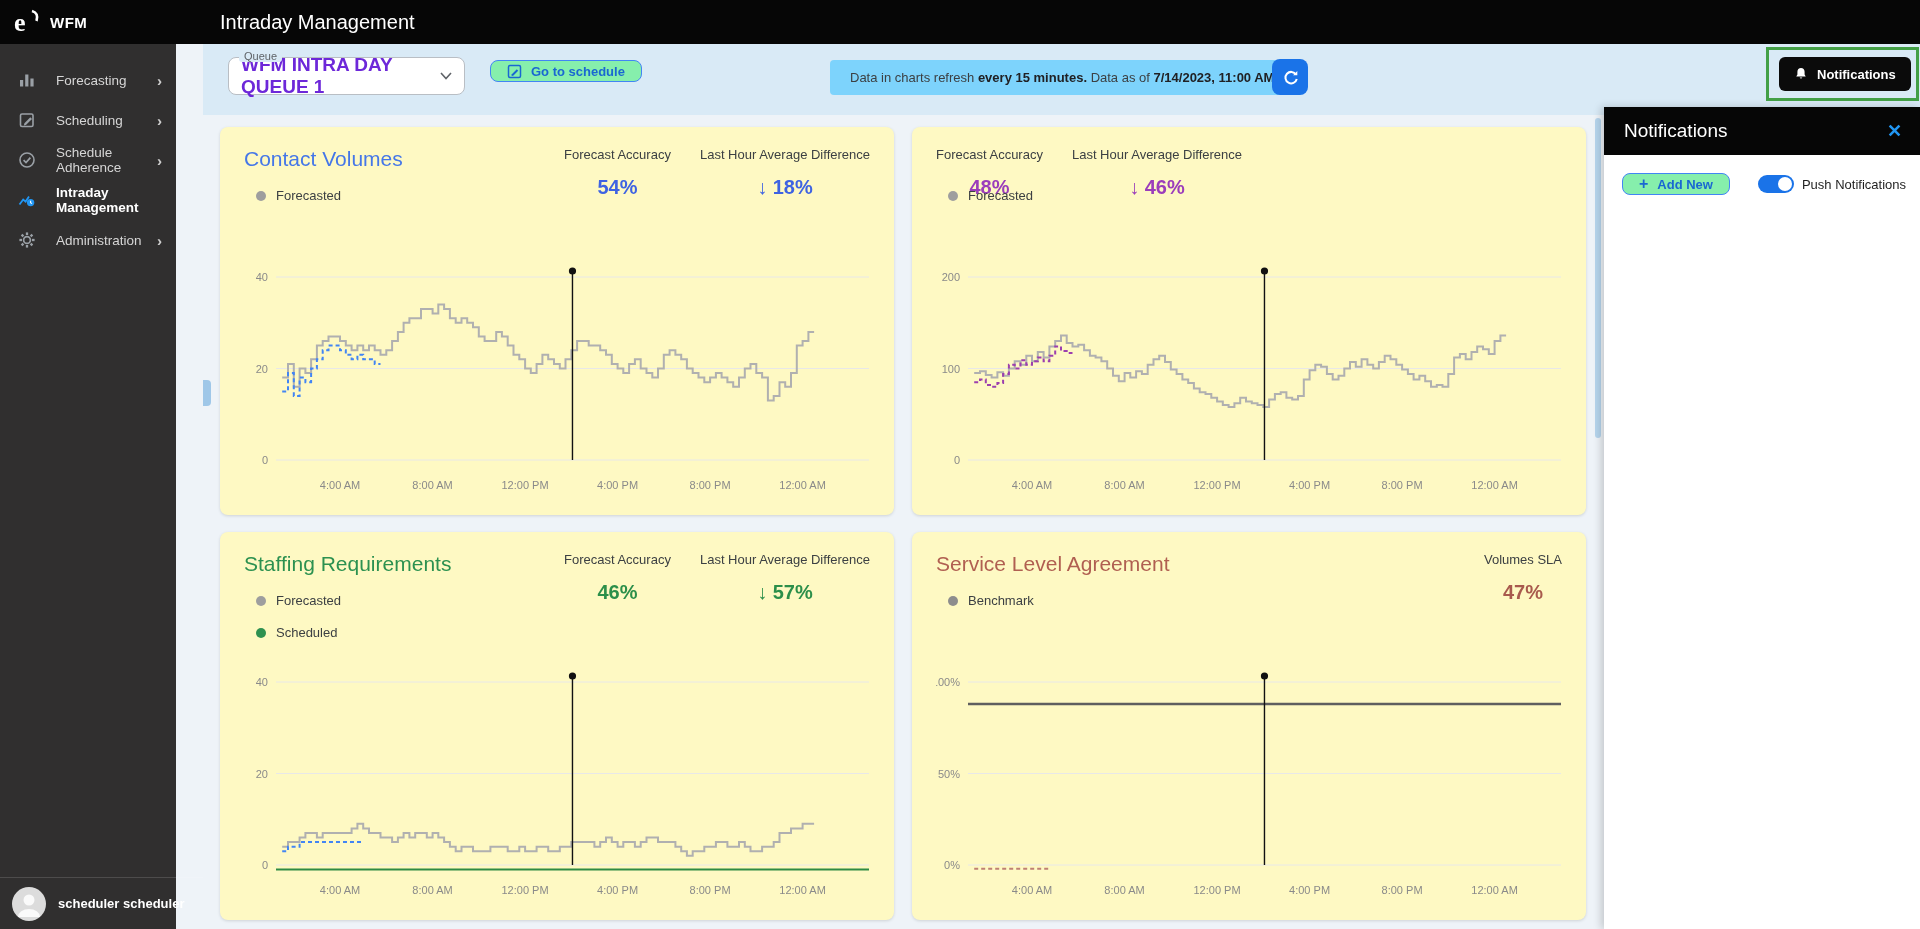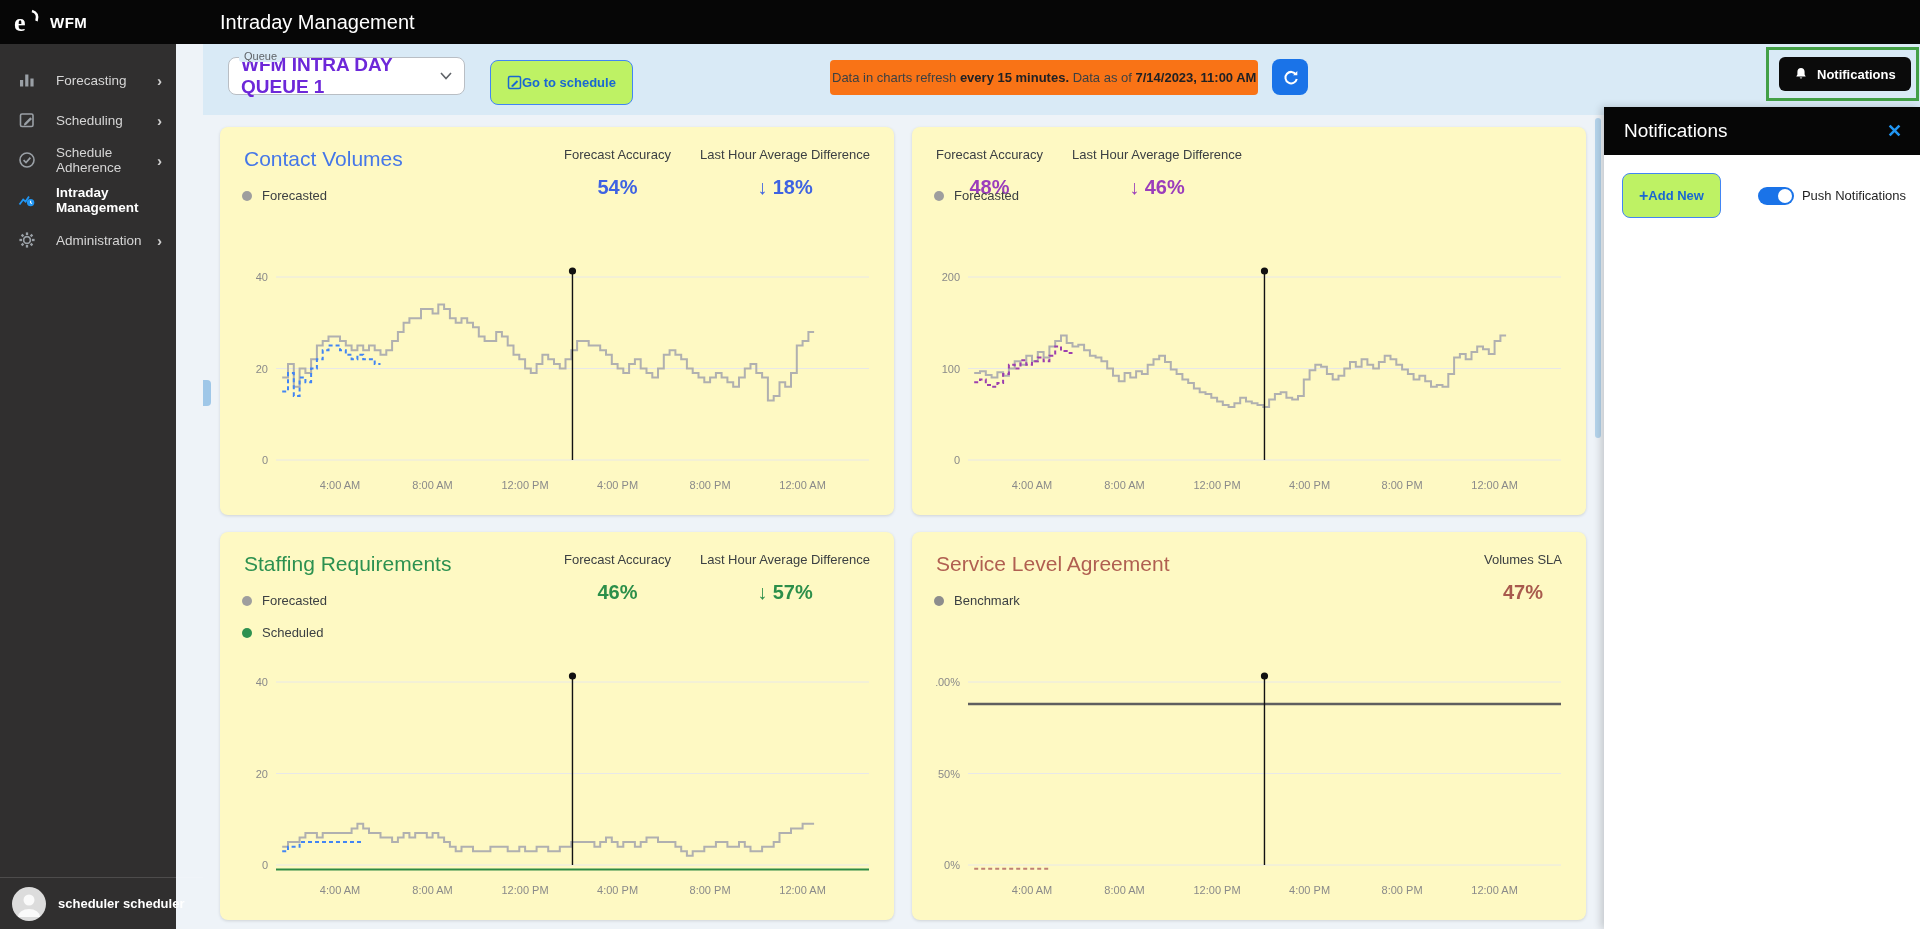--- a/index.html
+++ b/index.html
@@ -22,38 +22,38 @@
   .collapse-handle { position:absolute; left:203px; top:380px; width:8px; height:26px; background:#9fc7e8; border-radius:0 4px 4px 0; z-index:9; }
   .user-block { position:absolute; left:0; bottom:0; width:203px; height:52px; border-top:1px solid rgba(255,255,255,.14); display:flex; align-items:center; padding-left:12px; gap:12px; }
   .avatar { width:34px; height:34px; border-radius:50%; background:#dcdcdc; display:flex; align-items:center; justify-content:center; overflow:hidden; }
   .user-name { color:#fff; font-size:13px; font-weight:bold; }
 
   
   .toolbar { position:absolute; left:203px; top:44px; width:1717px; height:71px; background:#d9eaf6; }
   .queue-field { position:absolute; left:25px; top:13px; width:237px; height:38px; background:#fff; border:1px solid #b9bec4; border-radius:8px; display:flex; align-items:center; padding:0 12px; cursor:pointer; }
   .queue-label { position:absolute; top:-8px; left:10px; font-size:11px; color:#5f6368; background:#d9eaf6; padding:0 5px; border-radius:3px; }
   .queue-value { font-size:19px; font-weight:bold; color:#6d28d9; flex:1; }
-  .btn-outline { display:inline-flex; align-items:center; gap:0; background:#bef264; border:1px solid #4285f4; border-radius:8px; color:#1967d2; font-size:13px; font-weight:bold; padding:0 16px; height:45px; cursor:pointer; }
+  .btn-outline { display:inline-flex; align-items:center; gap:9px; background:#86efac; border:1px solid #4285f4; border-radius:8px; color:#1967d2; font-size:13px; font-weight:bold; padding:0 16px; height:22px; cursor:pointer; }
   .goto-btn { position:absolute; left:287px; top:16px; }
-  .refresh-chip { position:absolute; left:627px; top:16px; height:35px; background:#f97316; border-radius:4px; display:flex; align-items:center; padding:0 2px; font-size:13px; color:#3c4043; white-space:pre; }
+  .refresh-chip { position:absolute; left:627px; top:16px; height:35px; background:#7dd3fc; border-radius:4px; display:flex; align-items:center; padding:0 20px; font-size:13px; color:#3c4043; white-space:pre; }
   .refresh-chip b { color:#202124; }
   .refresh-btn { position:absolute; left:1069px; top:15px; width:36px; height:36px; background:#1a73e8; border:none; border-radius:8px; display:flex; align-items:center; justify-content:center; cursor:pointer; }
 
   .notif-btn { position:absolute; left:1779px; top:57px; height:34px; background:#0b0b0b; border:none; border-radius:6px; color:#fff; font-size:13px; font-weight:bold; display:flex; align-items:center; gap:9px; padding:0 15px; cursor:pointer; z-index:12; }
   .green-box { position:absolute; left:1766px; top:47px; width:153px; height:54px; border:3px solid #43a047; z-index:11; }
 
   
   .card { position:absolute; width:674px; height:388px; background:#fef9c3; border-radius:8px; box-shadow:0 1px 3px rgba(60,64,67,.18); }
   .card-head { display:flex; justify-content:space-between; padding:20px 24px 0 24px; }
   .card-title { font-size:21px; font-weight:400; }
   .card-stats { display:flex; gap:29px; }
   .stat-col { text-align:center; }
   .stat-label { font-size:13px; color:#3c4043; }
   .stat-value { font-size:20px; font-weight:bold; margin-top:14px; }
-  .card-legend { position:absolute; left:22px; top:61px;text-align:right; }
+  .card-legend { position:absolute; left:36px; top:61px;text-align:right; }
   .legend-row { display:flex; align-items:center; gap:10px; margin-bottom:17px; }
   .legend-dot { width:10px; height:10px; border-radius:50%; }
   .legend-label { font-size:13px; color:#3c4043; }
   .chart-svg { position:absolute; left:24px; top:140px; }
 
   
   .panel { position:absolute; left:1604px; top:107px; width:316px; height:822px; background:#fff; box-shadow:-3px 0 8px rgba(0,0,0,.18); z-index:8; }
   .panel-header { height:48px; background:#060606; display:flex; align-items:center; justify-content:space-between; padding:0 18px 0 20px; }
   .panel-title { color:#fff; font-size:19px; font-weight:400; }
   .panel-close { color:#2196f3; font-size:18px; font-weight:bold; cursor:pointer; background:none; border:none; }

